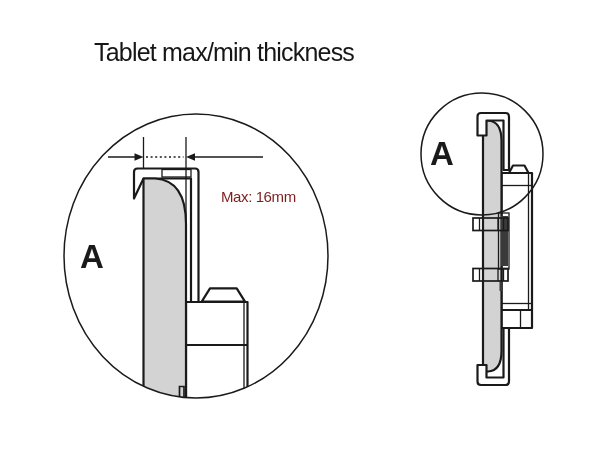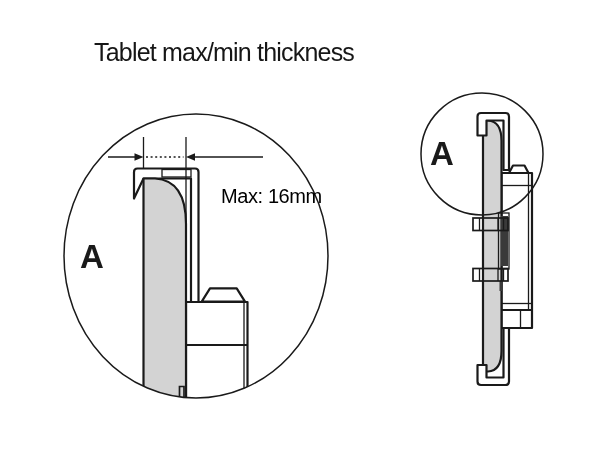--- a/index.html
+++ b/index.html
@@ -20,22 +20,22 @@
   .dotted{fill:none;stroke:var(--line,#1a1a1a);stroke-width:1.3;stroke-dasharray:2 2.6;}
   
   .title{
     position:absolute;left:82px;top:38px;font-size:25px;letter-spacing:-0.8px;
     color:#161616;white-space:nowrap;margin-left:12px;
   }
   .big-a{position:absolute;font-size:33px;font-weight:bold;color:#1a1a1a;line-height:1;}
   .big-a.left{left:80px;top:240px;}
   .big-a.right{left:430px;top:137px;}
   .dims{
-    position:absolute;left:221px;top:184px;font-size:20px;letter-spacing:-0.4px;
-    color:#000000;line-height:25.5px;white-space:nowrap;
+    position:absolute;left:221px;top:184px;font-size:15px;letter-spacing:-0.4px;
+    color:#7f1d1d;line-height:25.5px;white-space:nowrap;
   }
 </style>
 </head>
 <body>
 
 <div class="stage">
 
   <div class="title">Tablet max/min thickness</div>
 
   <svg class="art" viewBox="0 0 610 450">

